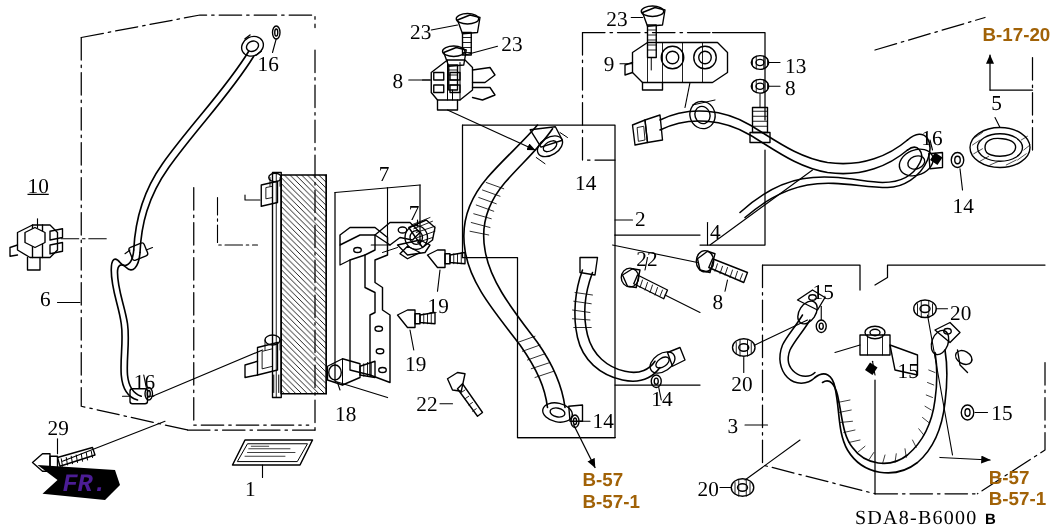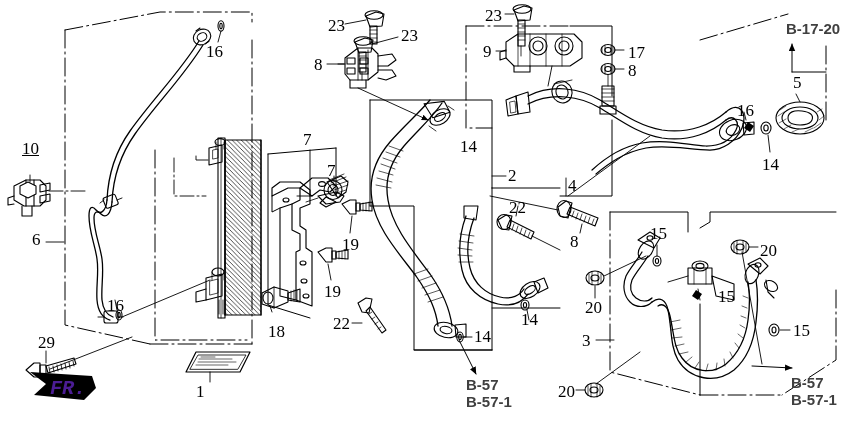--- a/index.html
+++ b/index.html
@@ -19,21 +19,21 @@
     color:#000;
     line-height:1;
     white-space:nowrap;
     user-select:none;
   }
   .ref{
     position:absolute;
     font-family:"Liberation Sans", sans-serif;
     font-weight:bold;
     font-size:15px;
-    color:#404040;
+    color:#a16207;
     line-height:1.15;
     white-space:nowrap;
   }
   .diagid{
     position:absolute;
     font-family:"Liberation Serif", serif;
     font-size:16px;
     letter-spacing:1px;
     color:#000;
     white-space:nowrap;
@@ -627,21 +627,21 @@
   <div class="callout" style="left:508px;top:167px;">2</div>
   <div class="callout" style="left:582px;top:332px;">3</div>
   <div class="callout" style="left:568px;top:177px;">4</div>
   <div class="callout" style="left:793px;top:74px;">5</div>
   <div class="callout" style="left:32px;top:231px;">6</div>
   <div class="callout" style="left:303px;top:131px;">7</div>
   <div class="callout" style="left:314px;top:56px;">8</div>
   <div class="callout" style="left:483px;top:43px;">9</div>
   <div class="callout" style="left:22px;top:140px;text-decoration:underline;">10</div>
   <div class="callout" style="left:327px;top:162px;">7</div>
-  <div class="callout" style="left:628px;top:44px;">17</div>
+  <div class="callout" style="left:628px;top:44px;">13</div>
   <div class="callout" style="left:628px;top:62px;">8</div>
   <div class="callout" style="left:460px;top:138px;">14</div>
   <div class="callout" style="left:762px;top:156px;">14</div>
   <div class="callout" style="left:521px;top:311px;">14</div>
   <div class="callout" style="left:474px;top:328px;">14</div>
   <div class="callout" style="left:650px;top:225px;">15</div>
   <div class="callout" style="left:718px;top:288px;">15</div>
   <div class="callout" style="left:793px;top:322px;">15</div>
   <div class="callout" style="left:206px;top:43px;">16</div>
   <div class="callout" style="left:107px;top:297px;">16</div>
@@ -669,14 +669,17 @@
     <div>B-57-1</div>
   </div>
 
   <div class="ref" style="left:791px;top:374px;">
     <div>B-57</div>
     <div>B-57-1</div>
   </div>
 
   <div class="frlabel" style="left:50px;top:377px;">FR.</div>
 
+  <div class="diagid" style="left:684px;top:406px;">
+    <span>SDA8-B6000</span><span class="suffix" style="margin-left:6px;">B</span>
+  </div>
 
 </div>
 
 </body></html>

